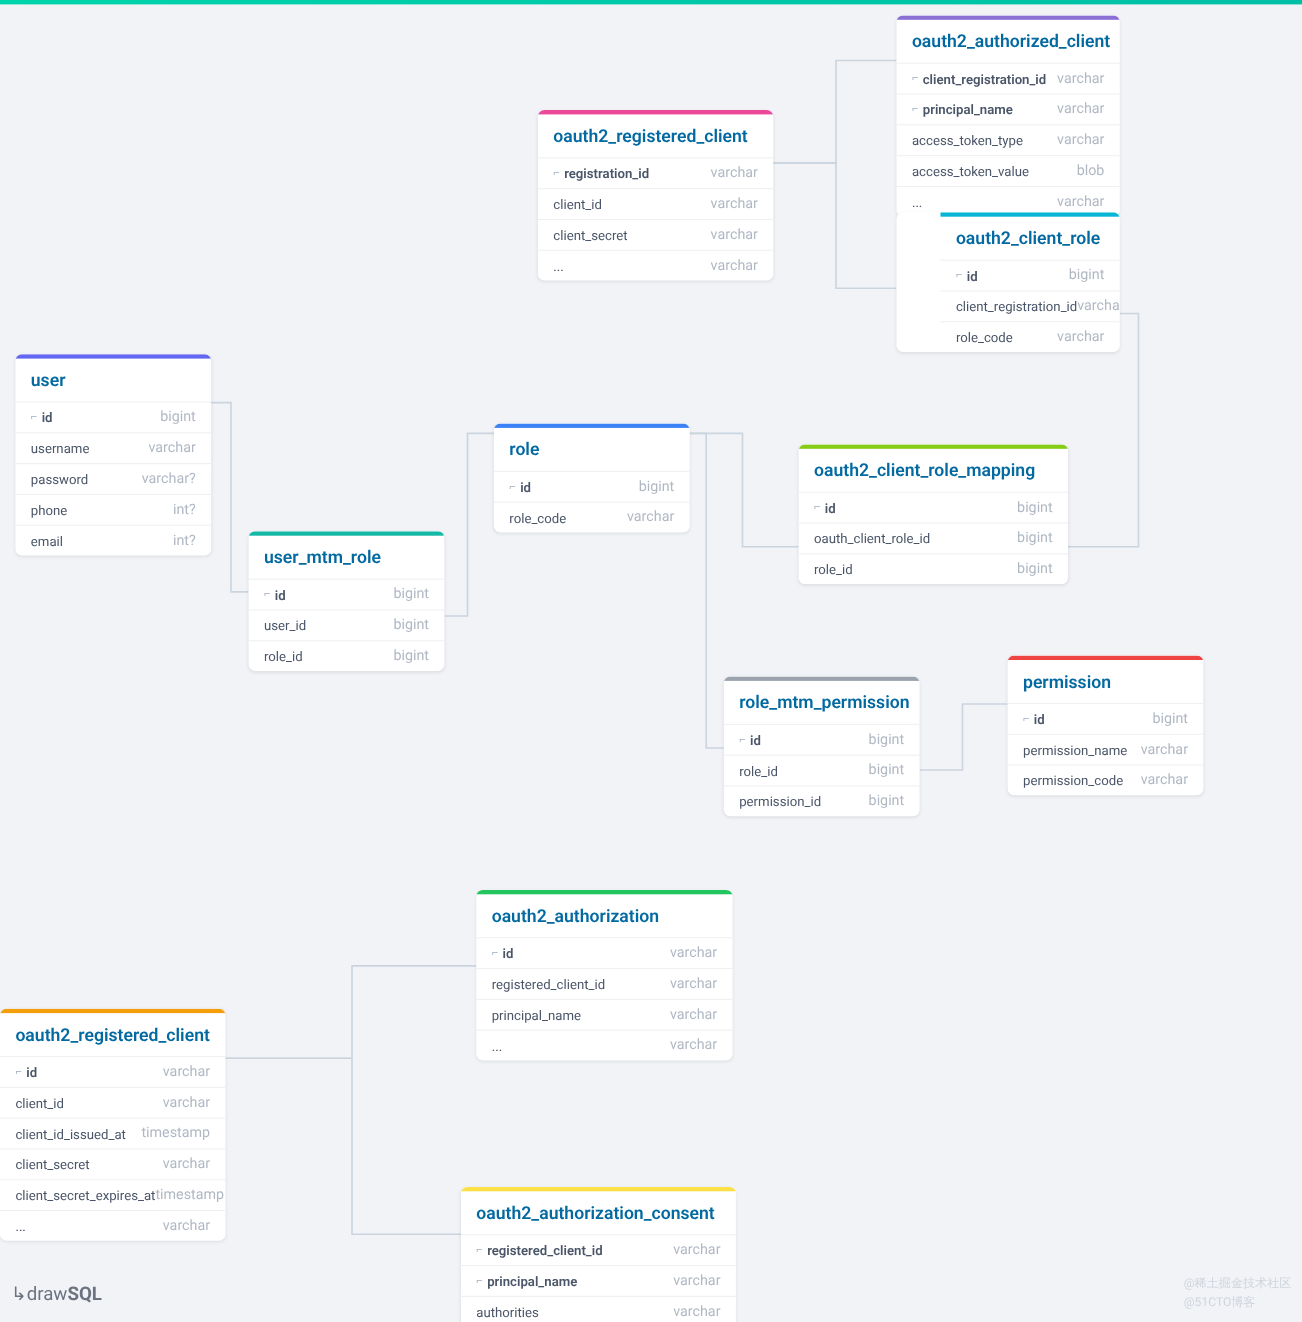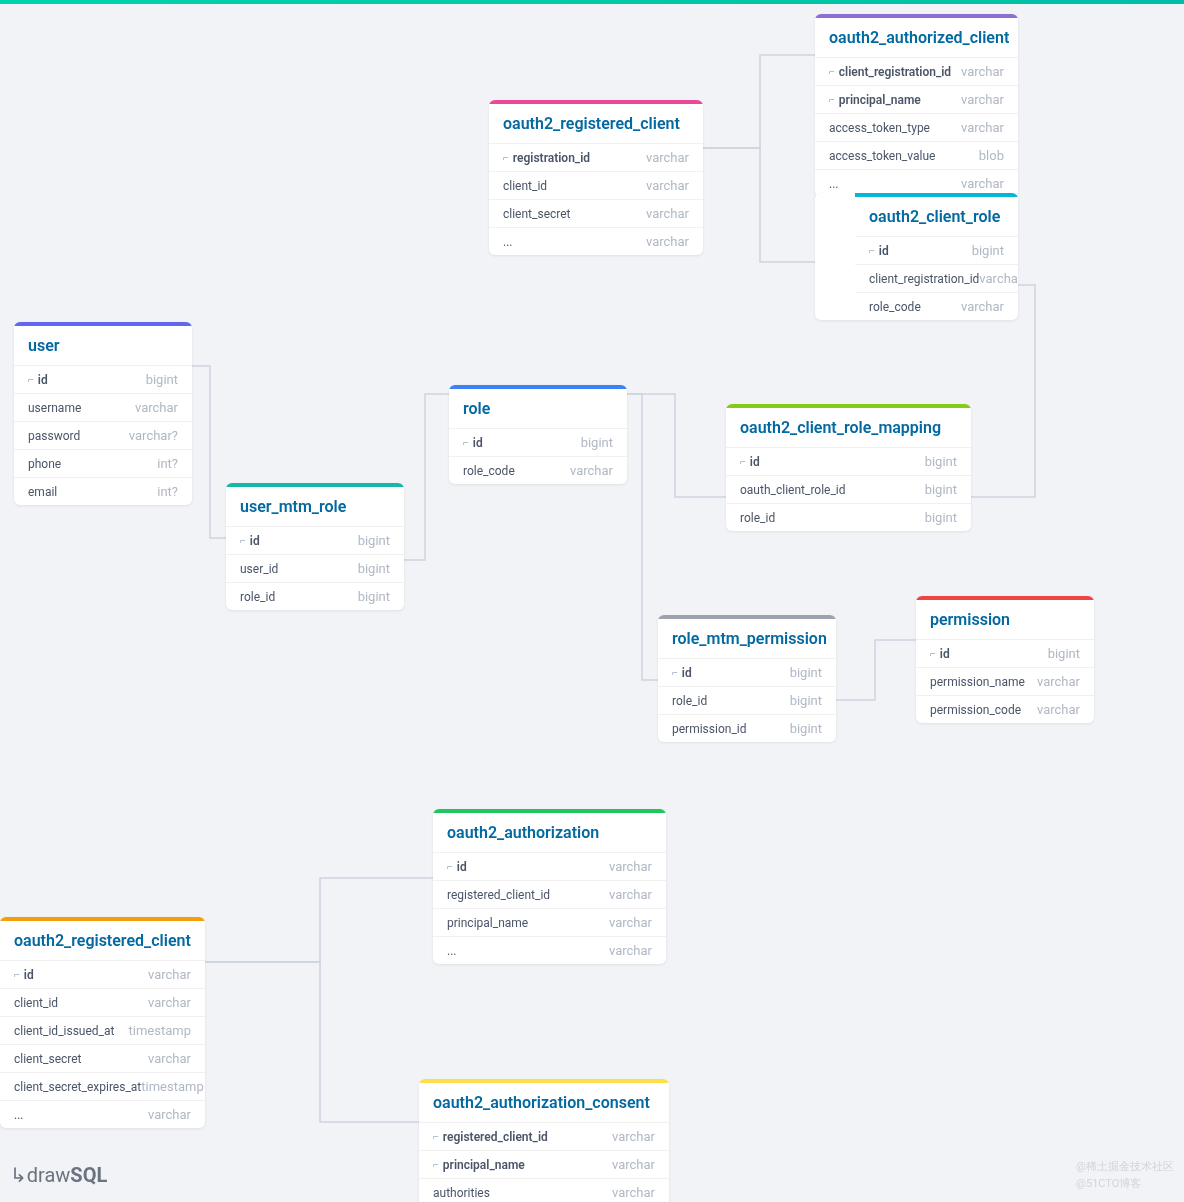--- a/index.html
+++ b/index.html
@@ -7,21 +7,21 @@
 .top-bar{position:absolute;top:0;left:0;right:0;height:4px;background:linear-gradient(90deg,#00d4aa,#00bfa5)}
 .table{position:absolute;background:#fff;border-radius:6px;box-shadow:0 1px 3px rgba(0,0,0,0.08);overflow:hidden;min-width:160px}
 .table-header{padding:10px 14px;text-align:left;font-size:16px;font-weight:600;color:#0369a1;border-top:4px solid}
 .row{display:flex;justify-content:space-between;align-items:center;padding:6px 14px;font-size:12px;border-top:1px solid #f0f0f0}
 .col-name{color:#4a5568;display:flex;align-items:center;gap:4px}
 .col-name.pk{font-weight:600}
 .col-type{color:#b0b8c4;font-size:13px}
 .key-icon{font-size:10px;color:#a0aec0}
 svg.connectors{position:absolute;top:0;left:0;width:1184px;height:1202px;pointer-events:none}
 svg.connectors path{fill:none;stroke:#cbd5e0;stroke-width:1.5}
-.logo{position:absolute;left:10px;bottom:15px;font-size:20px;color:#6b7280;font-weight:400}
+.logo{position:absolute;left:10px;bottom:15px;font-size:17px;color:#6b7280;font-weight:400}
 .logo b{font-weight:700}
 .footer-right{position:absolute;right:10px;bottom:10px;font-size:11px;color:#d0d5dd;text-align:left;line-height:1.5}
 </style>
 </head>
 <body>
 
 <div class="top-bar"></div>
 
 <svg class="connectors">
     <path d="M703 148 L760 148 L760 55 L815 55"></path>

